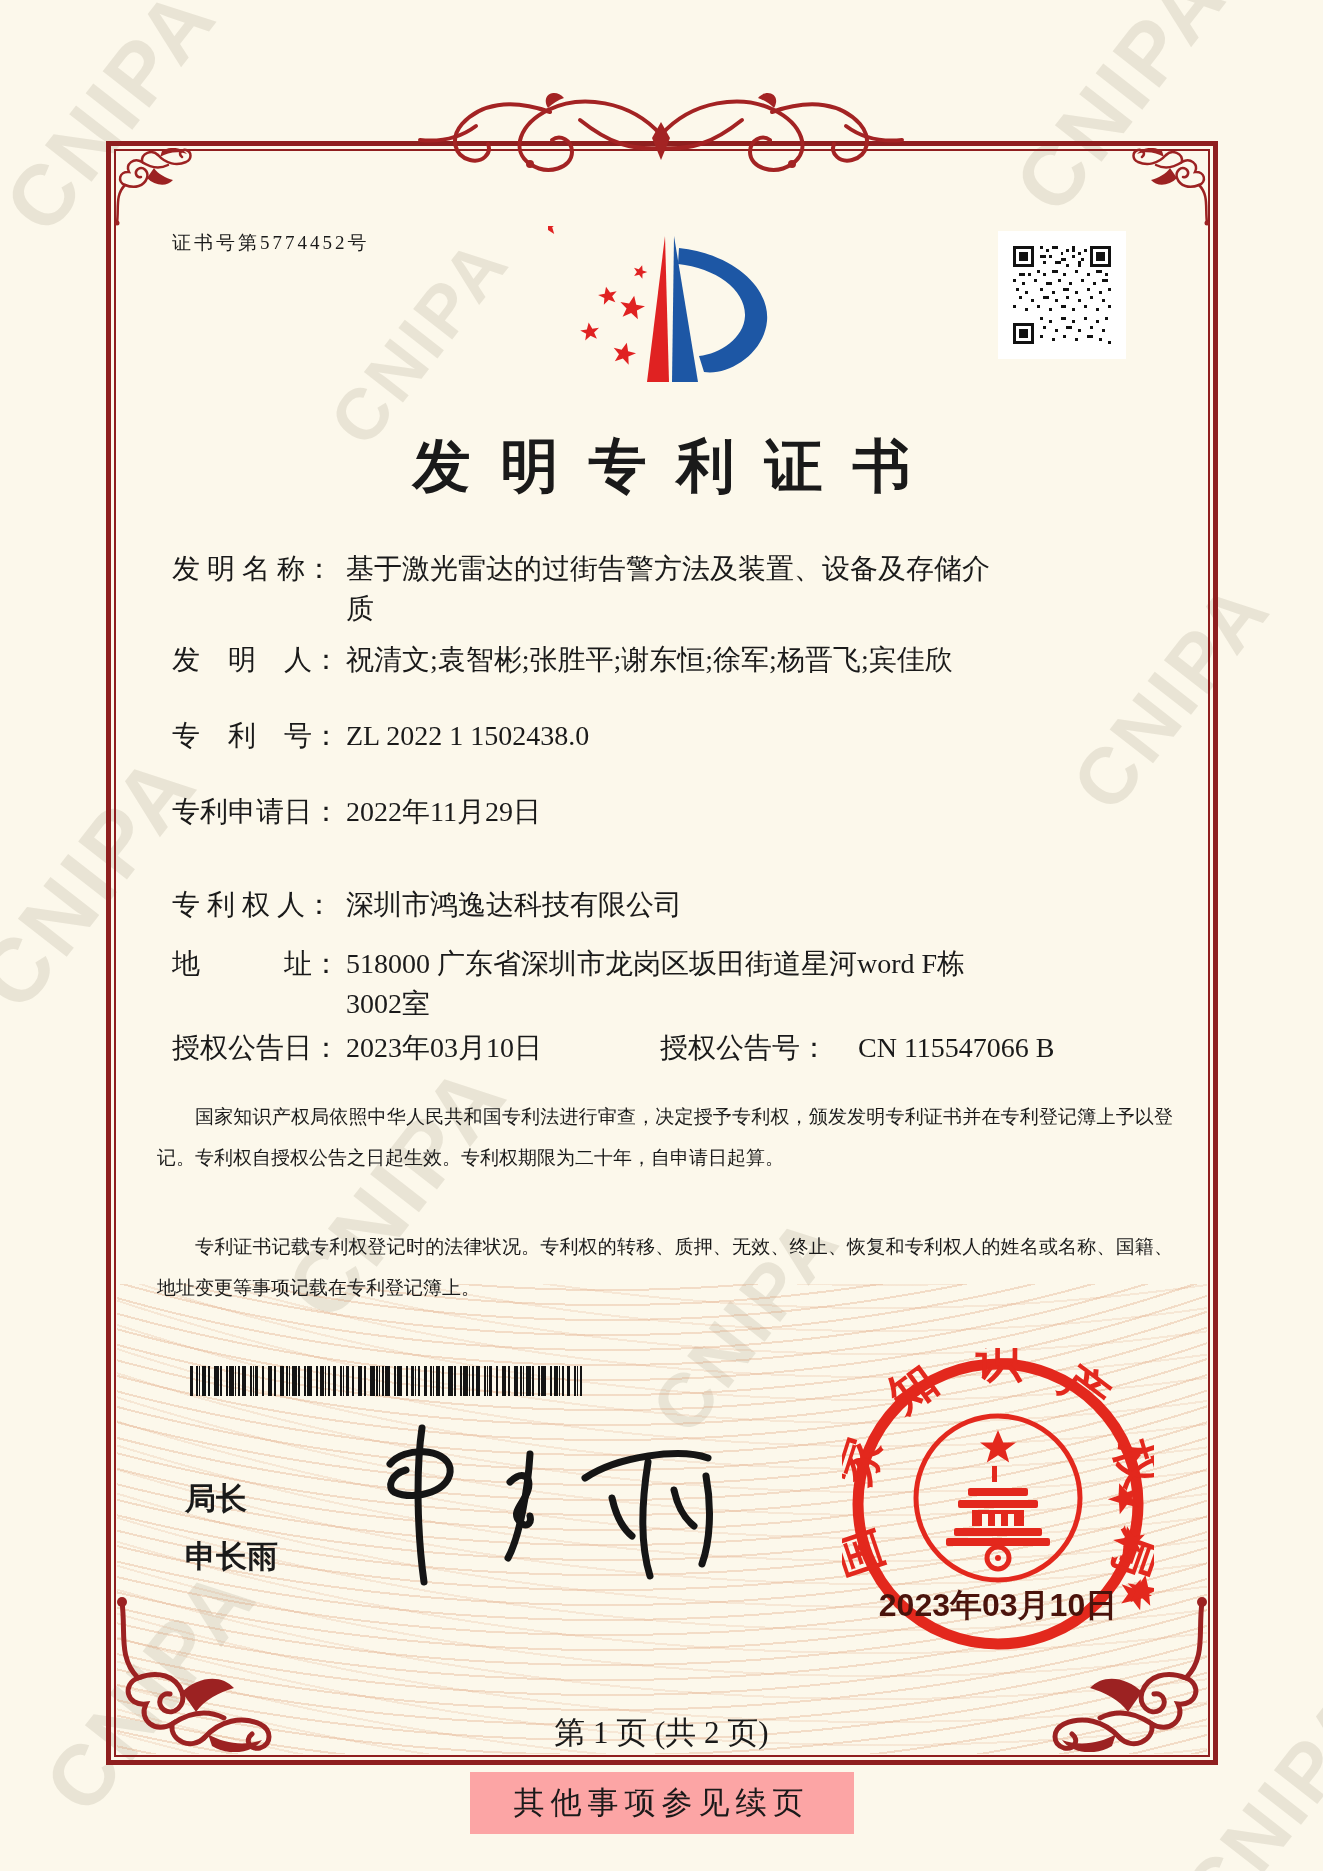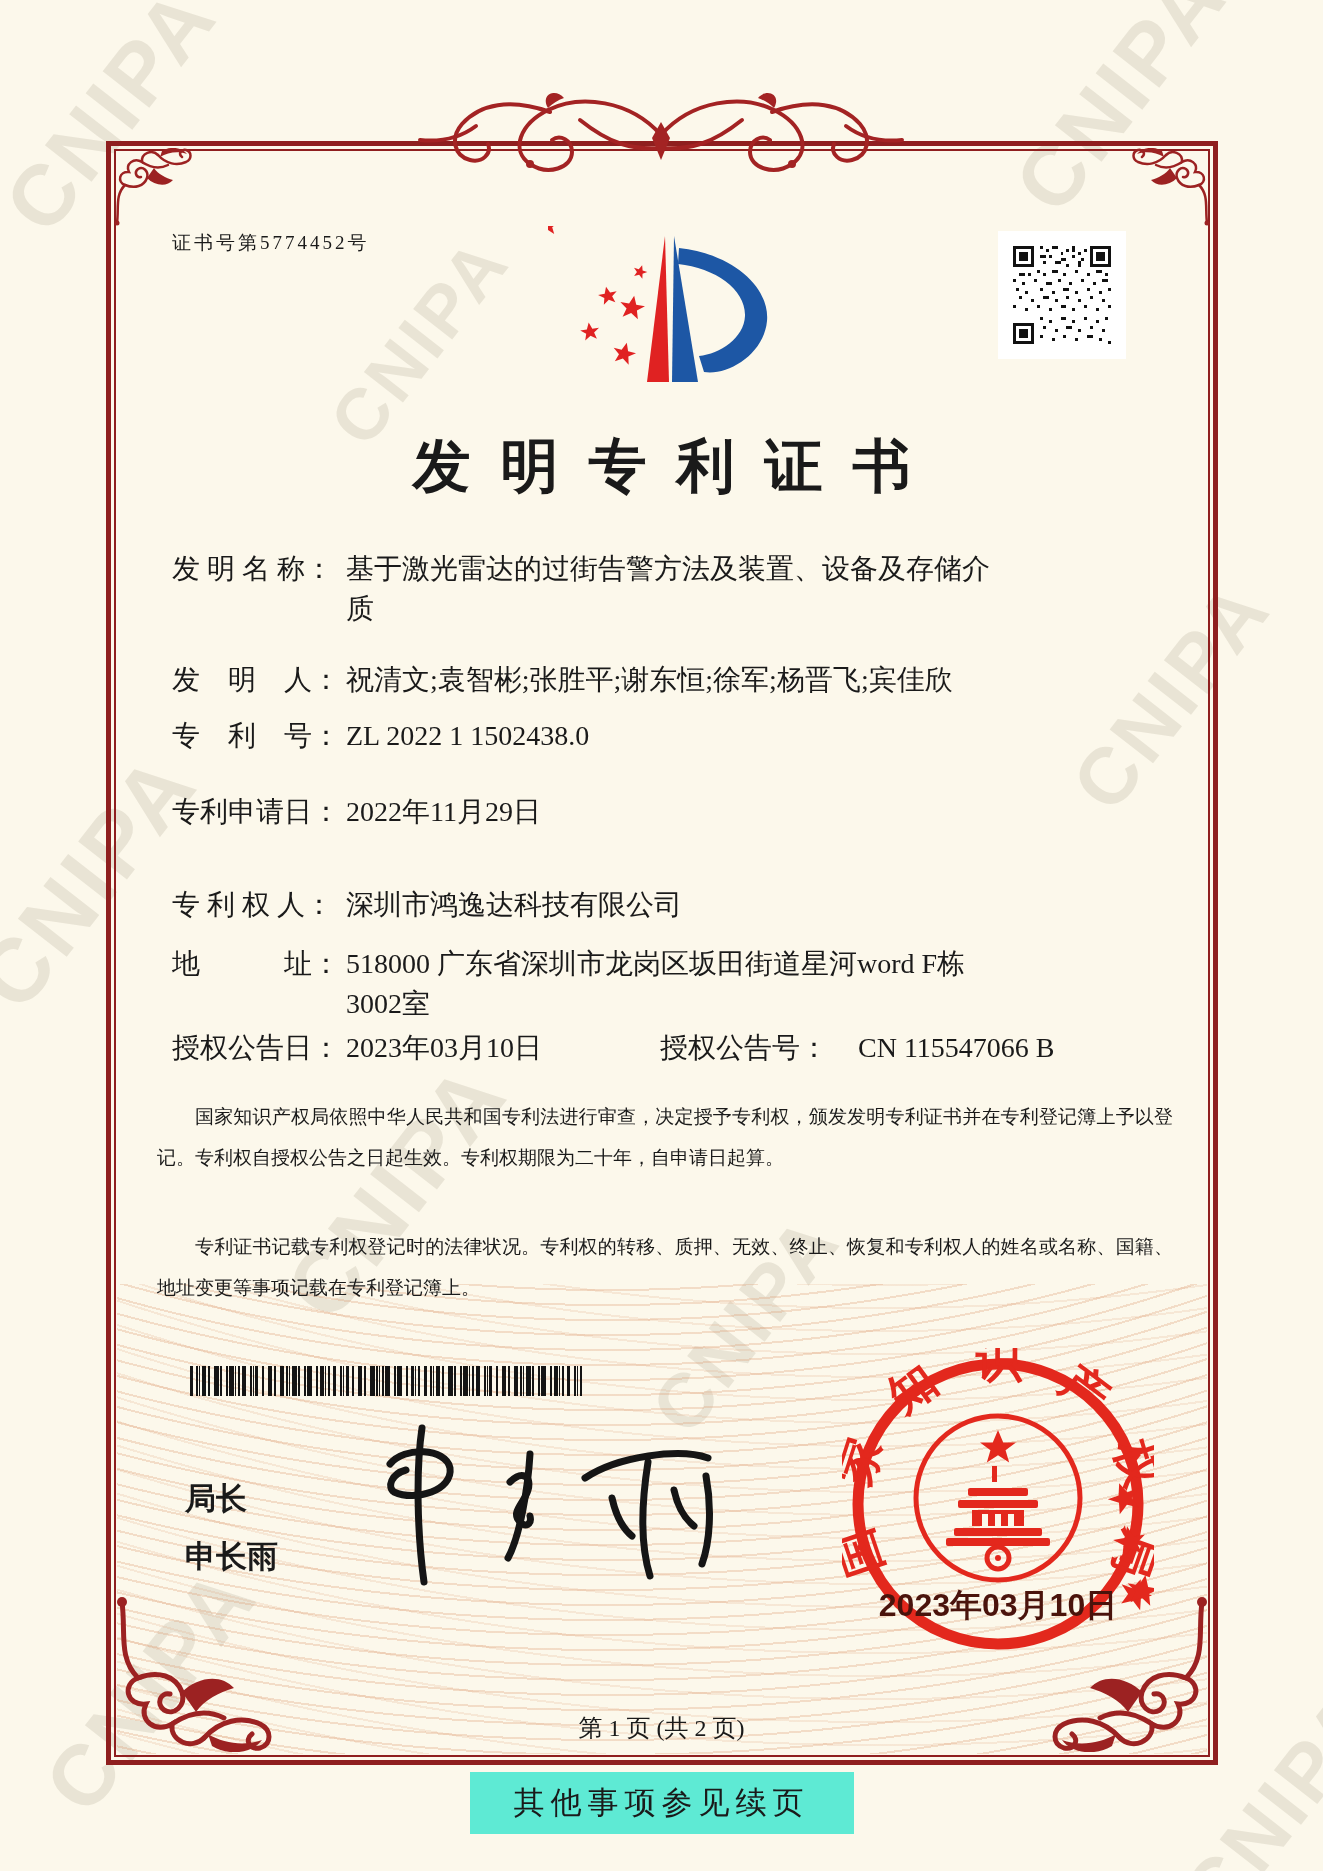--- a/index.html
+++ b/index.html
@@ -30,23 +30,23 @@
   .grant2 .lab{white-space:pre;}
   .para{left:157px;width:1016px;font-size:19px;line-height:41px;text-align:justify;
         text-indent:2em;font-family:"Liberation Serif","DejaVu Serif",serif;}
   .barcode{left:190px;top:1366px;width:392px;height:30px;
        background:
         repeating-linear-gradient(90deg,#141414 0 2px,rgba(0,0,0,0) 2px 6px),
         repeating-linear-gradient(90deg,#141414 0 3px,rgba(0,0,0,0) 3px 13px),
         repeating-linear-gradient(90deg,#141414 0 1px,rgba(0,0,0,0) 1px 9px);}
   .signer{left:185px;font-size:31px;font-weight:bold;
           font-family:"Liberation Sans","DejaVu Sans",sans-serif;}
-  .pagefoot{left:0;top:1712px;width:1323px;text-align:center;font-size:24px;}
+  .pagefoot{left:0;top:1712px;width:1323px;text-align:center;font-size:31px;}
   .contnote{left:0;top:1772px;width:1323px;display:flex;justify-content:center;}
-  .contnote span{background:#5eead4;padding:10px 44px;font-size:31px;letter-spacing:6px;}
+  .contnote span{background:#fca5a5;padding:10px 44px;font-size:31px;letter-spacing:6px;}
   .qrbox{left:998px;top:231px;width:128px;height:128px;background:#ffffff;
          display:flex;align-items:center;justify-content:center;}
 </style>
 </head>
 <body>
 
 <div class="page">
 
   <span class="wm" style="left:-30px;top:60px;font-size:86px;">CNIPA</span>
   <span class="wm" style="left:980px;top:40px;font-size:86px;">CNIPA</span>
@@ -149,21 +149,21 @@
       </g>
     </svg>
   </div>
 
   <div class="abs title">发明专利证书</div>
 
   <div class="abs frow" style="top:549px;">
     <span class="lab">发 明 名 称：</span>
     <span class="val">基于激光雷达的过街告警方法及装置、设备及存储介质</span>
   </div>
-  <div class="abs frow" style="top:640px;margin-top:20px;">
+  <div class="abs frow" style="top:640px;">
     <span class="lab">发　明　人：</span>
     <span class="val">祝清文;袁智彬;张胜平;谢东恒;徐军;杨晋飞;宾佳欣</span>
   </div>
   <div class="abs frow" style="top:716px;">
     <span class="lab">专　利　号：</span>
     <span class="val">ZL 2022 1 1502438.0</span>
   </div>
   <div class="abs frow" style="top:792px;">
     <span class="lab">专利申请日：</span>
     <span class="val">2022年11月29日</span>

